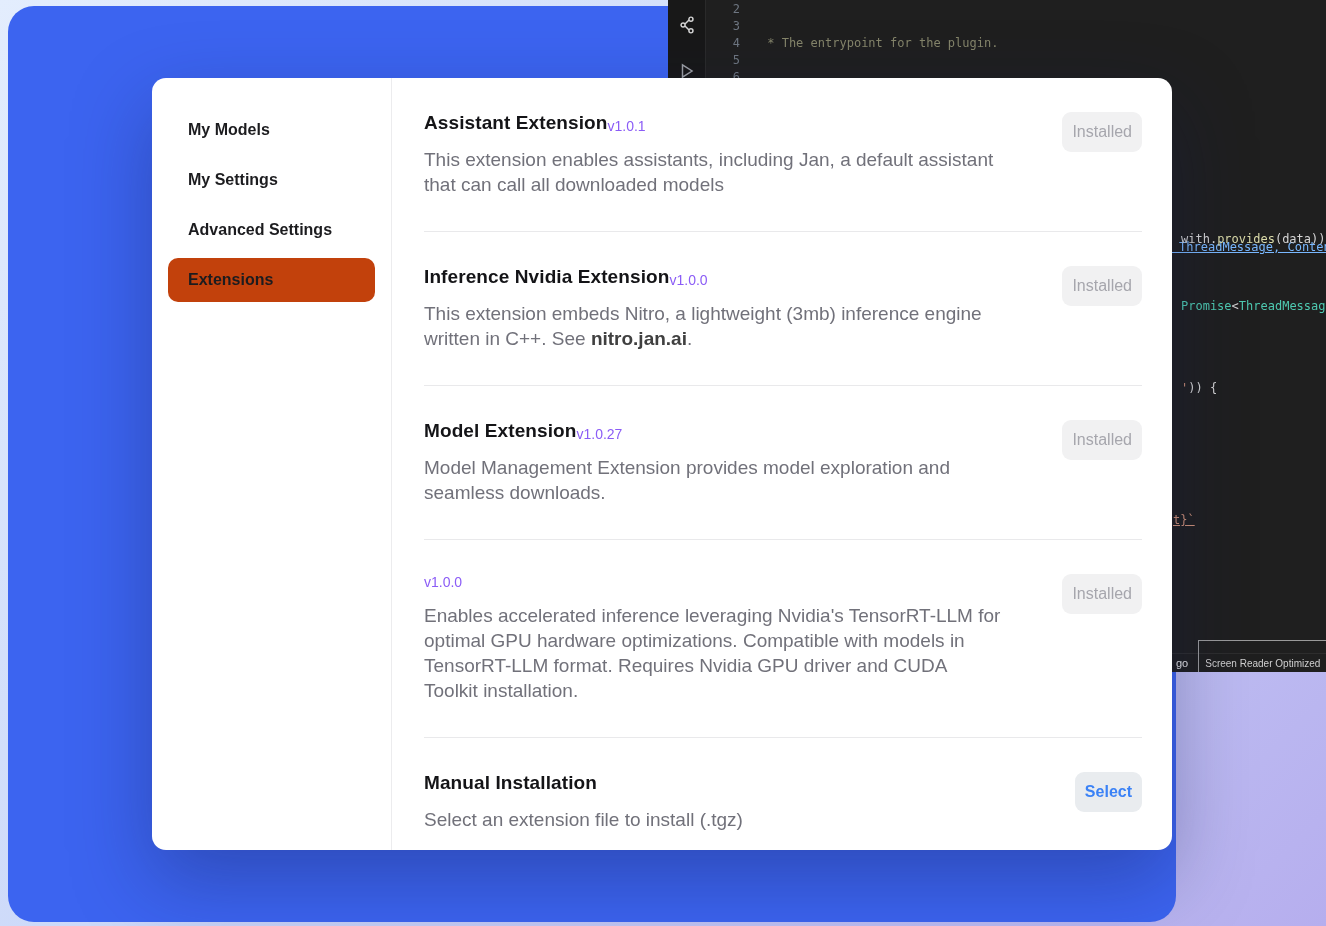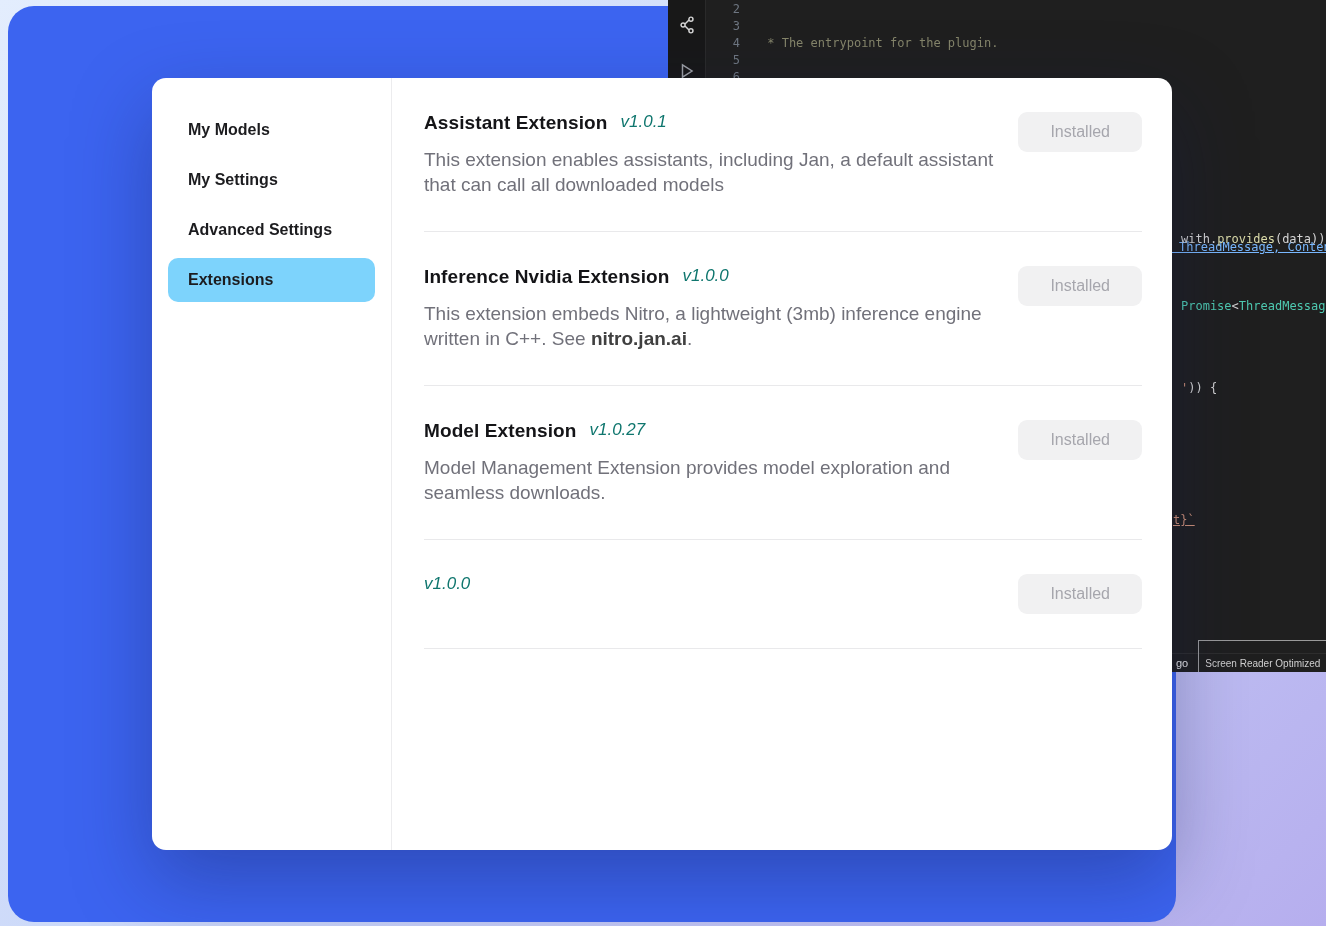--- a/index.html
+++ b/index.html
@@ -85,38 +85,38 @@
     border-right: 1px solid #ececee;
     padding: 30px 16px;
   }
   .nav-item {
     height: 44px; display: flex; align-items: center;
     padding: 0 20px; margin-bottom: 6px;
     border-radius: 10px;
     font-size: 16px; font-weight: 700; color: #1c1c1f;
     cursor: pointer;
   }
-  .nav-item.active { background: #7dd3fc; }
+  .nav-item.active { background: #c2410c; }
 
   .content { flex: 1; padding: 0 30px 0 32px; }
   .row {
     display: flex; justify-content: space-between; align-items: flex-start;
     padding: 34px 0 34px;
     border-bottom: 1px solid #e9e9eb;
   }
   .row.last { border-bottom: none; }
   .info { max-width: 578px; }
-  .title-line { display: flex; align-items: flex-start; gap: 13px; }
+  .title-line { display: flex; align-items: flex-end; }
   .ext-name { margin: 0; font-size: 19px; font-weight: 700; color: #141417; letter-spacing: 0.1px; }
-  .ver { font-size: 17px; color: #0f766e; font-style: italic; }
+  .ver { font-size: 14px; color: #8b5cf6; }
   .desc { margin: 13px 0 0; font-size: 19px; line-height: 25px; color: #71717a; }
   a.link { color: #404040; text-decoration: none; cursor: pointer; font-weight: bold; }
 
   .btn {
-    border: none; border-radius: 9px; height: 40px; padding: 0 32px;
+    border: none; border-radius: 9px; height: 40px; padding: 0 10px;
     font-size: 16px; font-family: "Liberation Sans", sans-serif;
     flex-shrink: 0; margin-left: 20px; cursor: pointer;
   }
   .btn.installed { background: #f1f1f2; color: #a6a6ad; font-weight: 500; }
   .btn.select { background: #e9ecef; color: #3B82F6; font-weight: 600; }
 </style>
 </head>
 <body>
 
 <div class="blue-panel"></div>
@@ -215,19 +215,29 @@
         <p class="desc">Model Management Extension provides model exploration and seamless downloads.</p>
       </div>
       <button class="btn installed">Installed</button>
     </div>
 
     <div class="row">
       <div class="info">
         <div class="title-line">
           <span class="ver">v1.0.0</span>
         </div>
-      </div>
-      <button class="btn installed">Installed</button>
-    </div>
-
+        <p class="desc">Enables accelerated inference leveraging Nvidia's TensorRT-LLM for optimal GPU hardware optimizations. Compatible with models in TensorRT-LLM format. Requires Nvidia GPU driver and CUDA Toolkit installation.</p>
+      </div>
+      <button class="btn installed">Installed</button>
+    </div>
+
+    <div class="row last">
+      <div class="info">
+        <div class="title-line">
+          <h3 class="ext-name">Manual Installation</h3>
+        </div>
+        <p class="desc">Select an extension file to install (.tgz)</p>
+      </div>
+      <button class="btn select">Select</button>
+    </div>
 
   </div>
 </div>
 
 </body></html>

